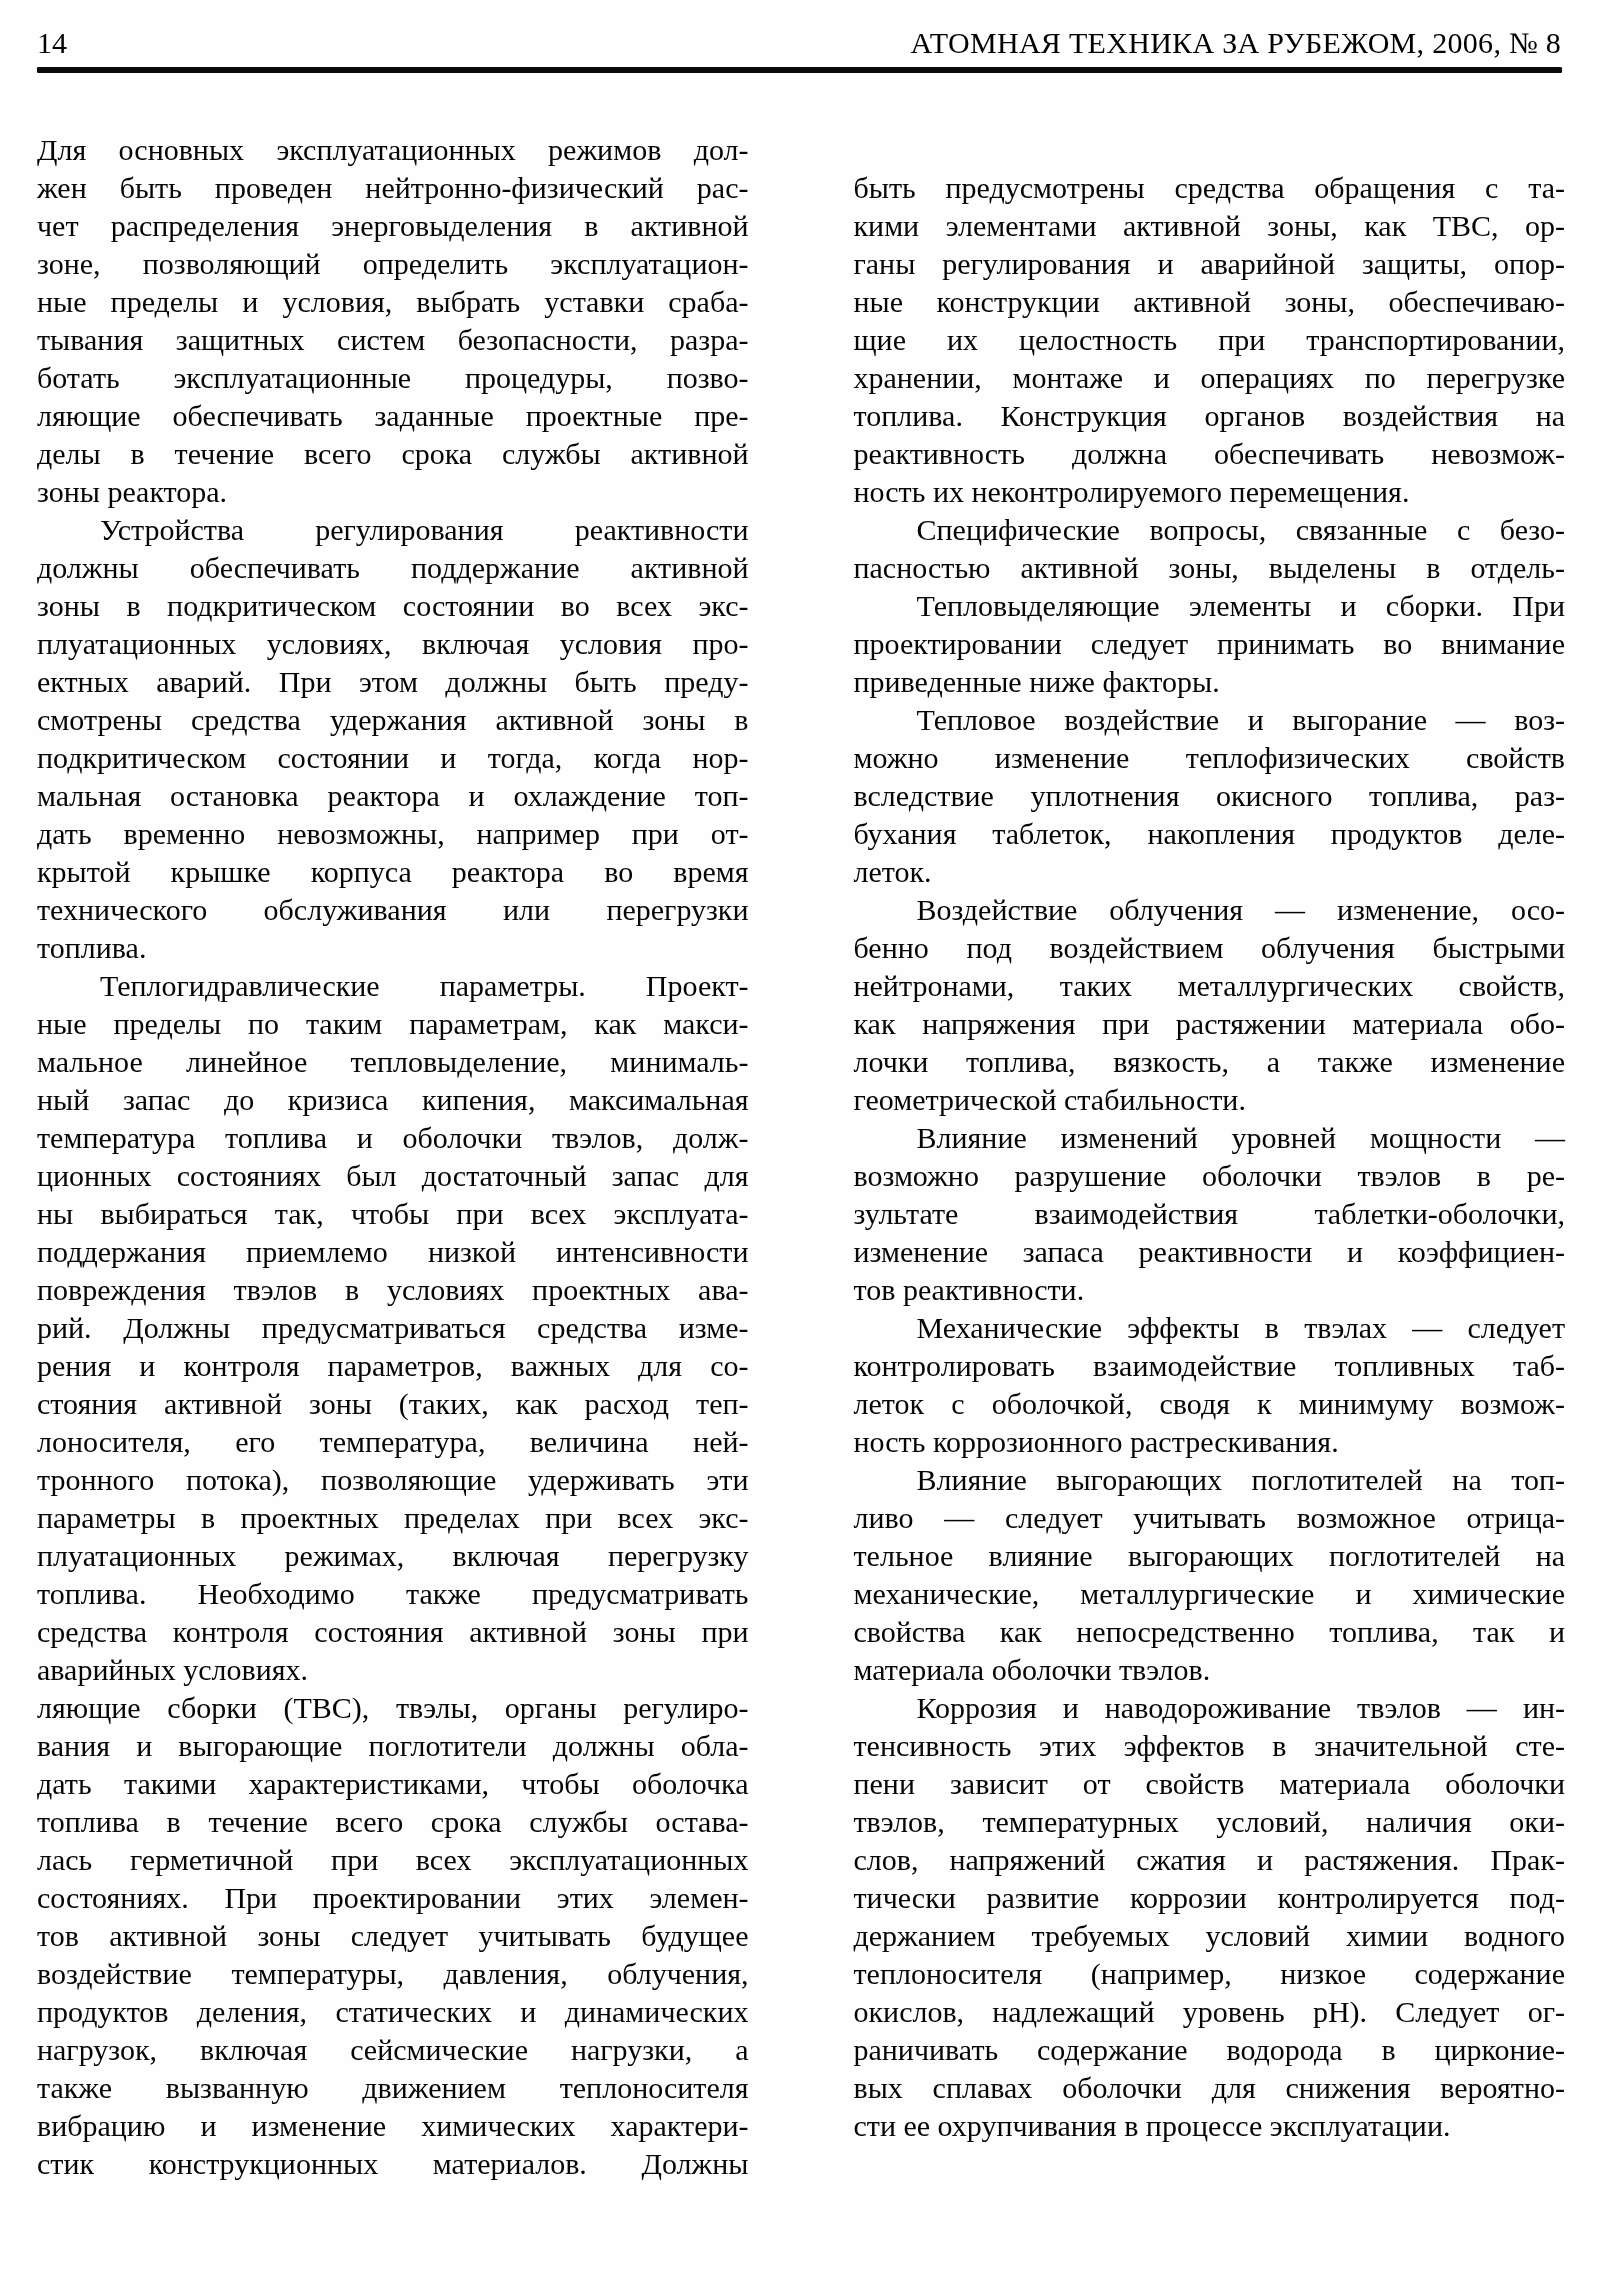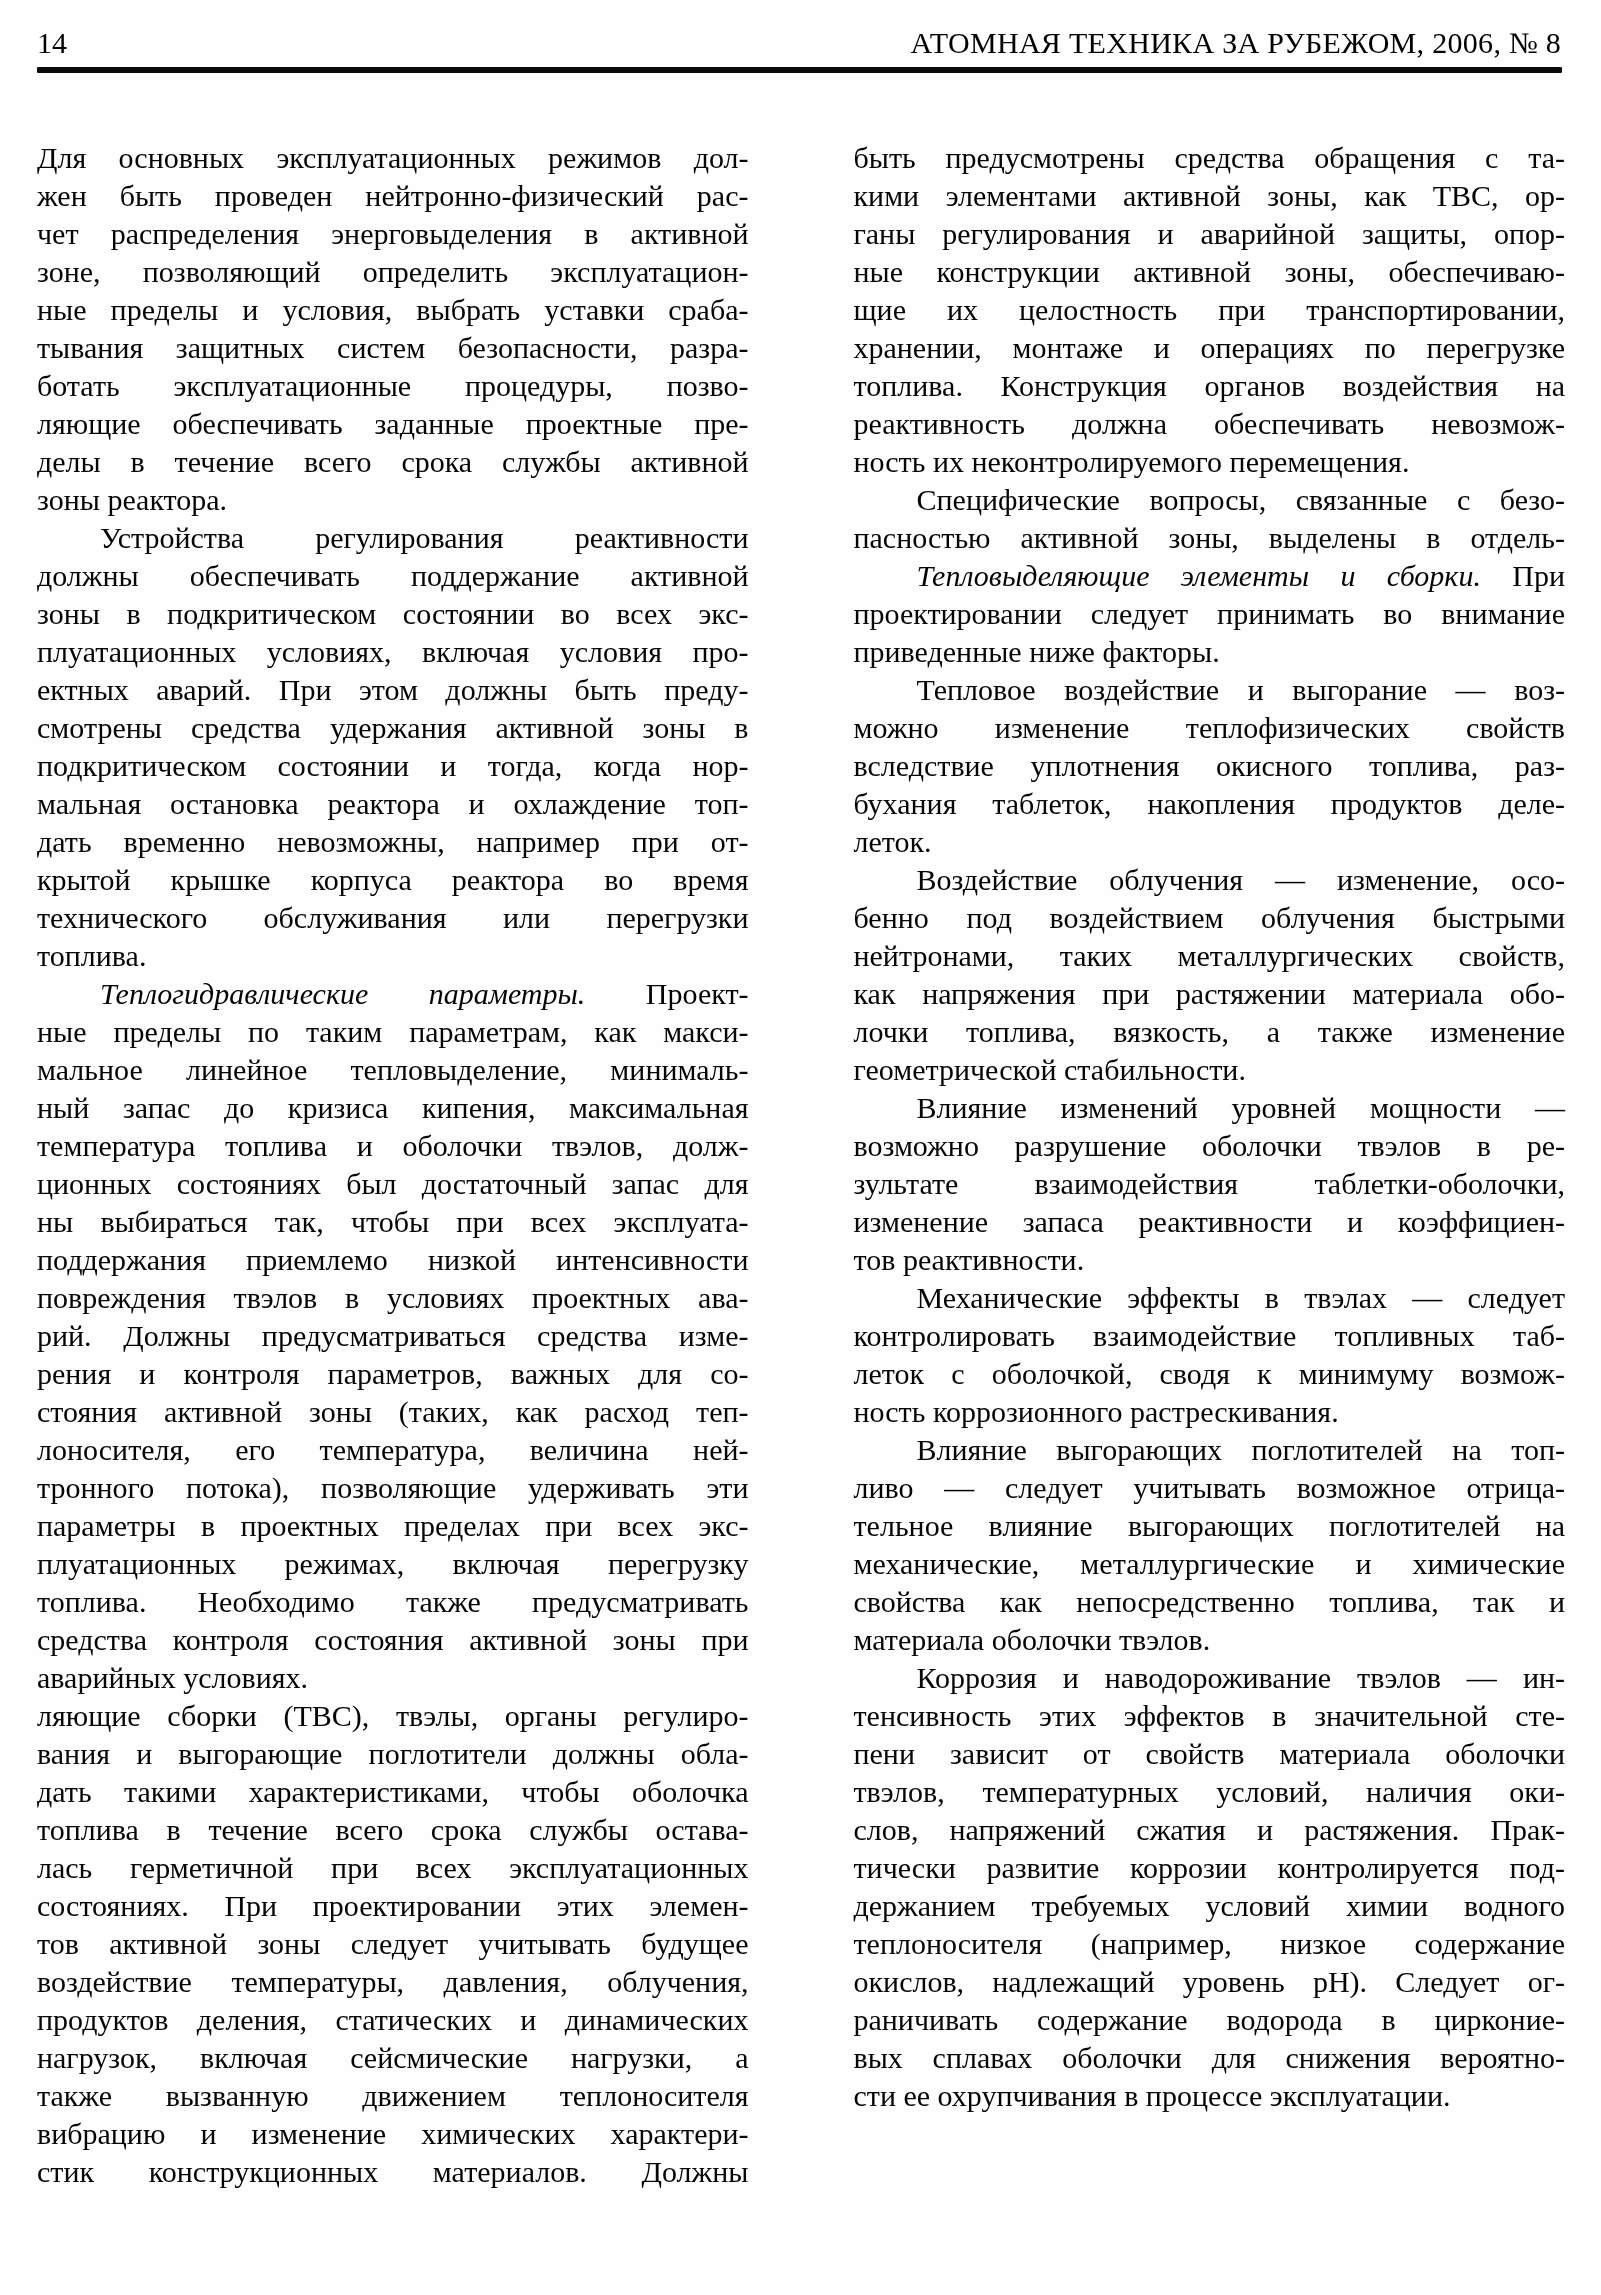--- a/index.html
+++ b/index.html
@@ -15,33 +15,33 @@
     position:absolute;left:37px;right:41px;top:25px;
     display:flex;justify-content:space-between;align-items:center;
     font-size:30px;line-height:35px;
   }
   .journal-title{letter-spacing:0.3px;}
   .rule{
     position:absolute;left:37px;right:40px;top:67px;height:6px;
     background:#0a0a0a;border-radius:1.3px;
   }
   .content{
-    position:absolute;top:139px;left:37px;right:37px;
-    display:flex;gap:105px;
+    position:absolute;top:131px;left:37px;right:37px;
+    display:flex;gap:105px;align-items:center;
   }
   .column{width:728px;}
   .line{
     font-size:30px;
     line-height:38px;
     text-align:justify;
     color:#050505;
   }
   .line.j{text-align-last:justify;}
   .line.ind{text-indent:63px;}
-  .it{font-style:italic;}
+  .it{}
 </style>
 </head>
 <body>
 
 <div class="page">
   <div class="header">
     <span class="page-num">14</span>
     <span class="journal-title">АТОМНАЯ ТЕХНИКА ЗА РУБЕЖОМ, 2006, № 8</span>
   </div>
   <div class="rule"></div>

